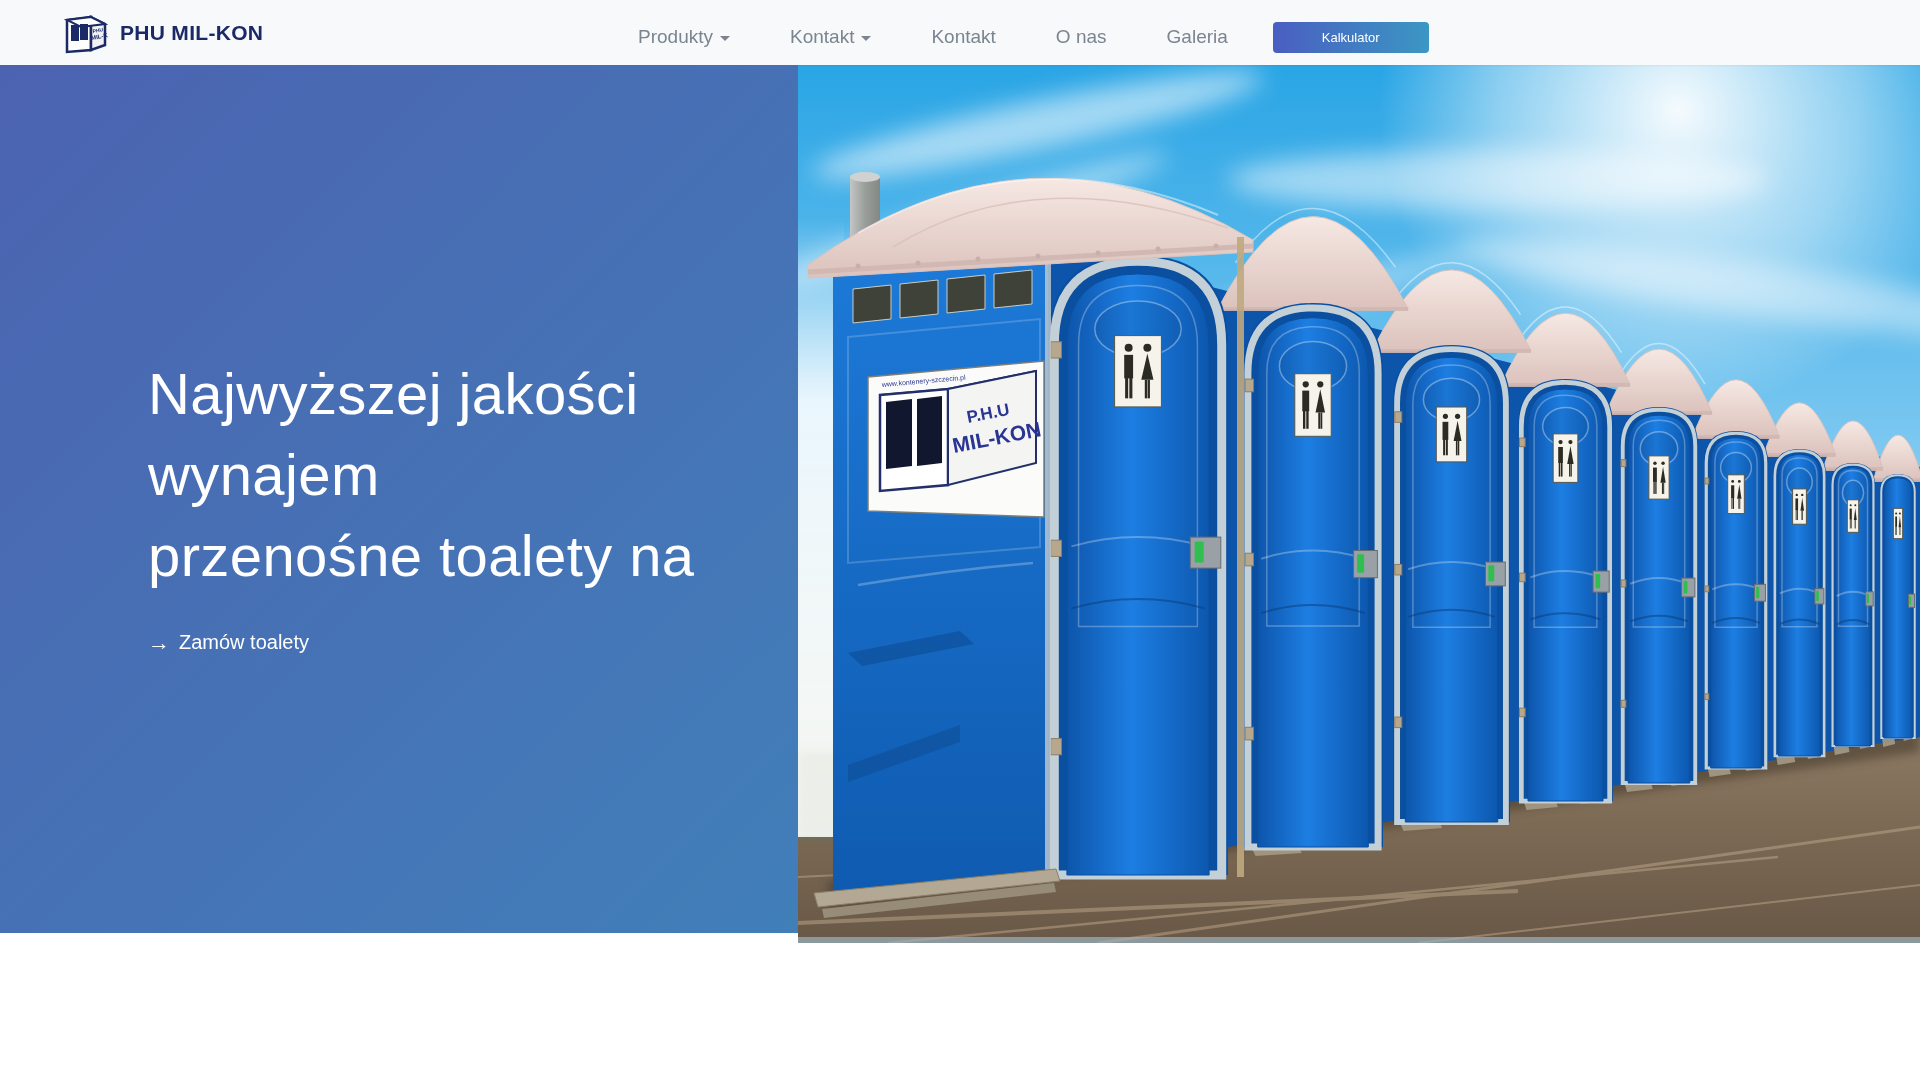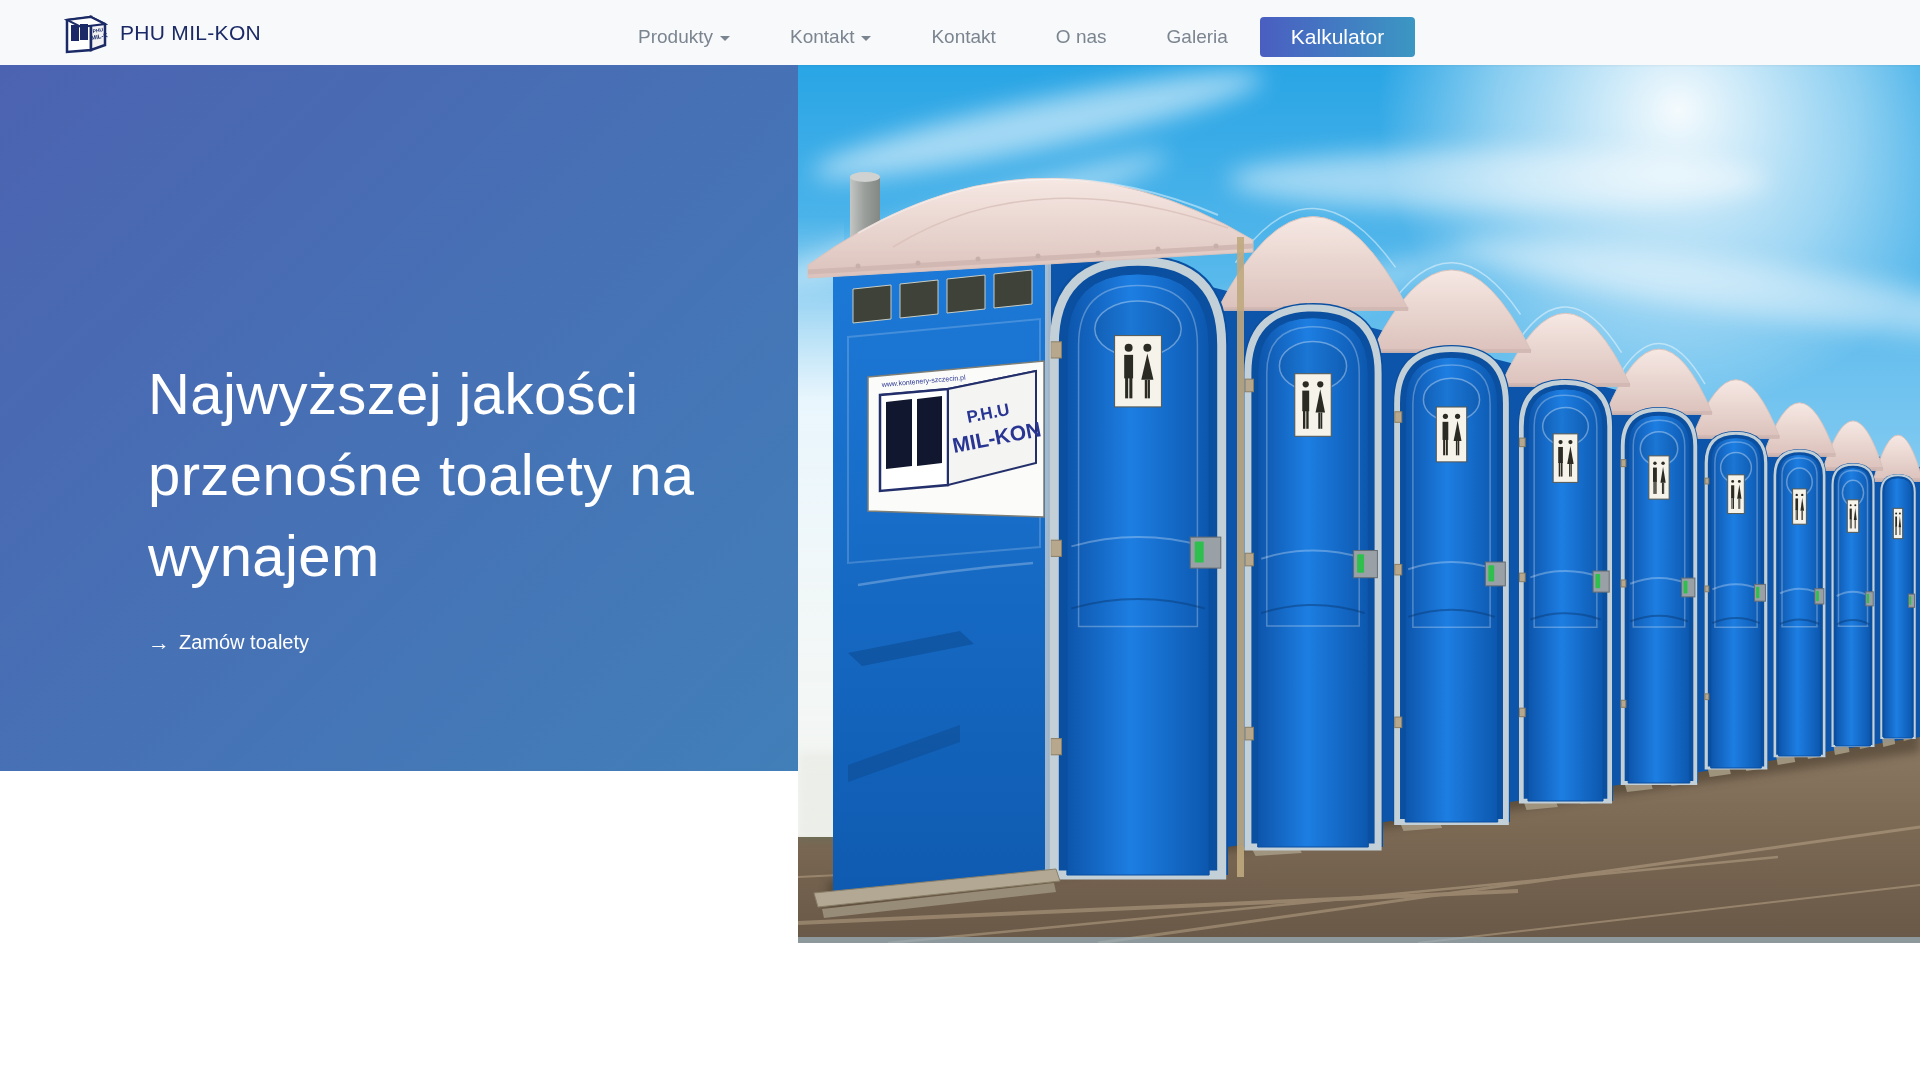--- a/index.html
+++ b/index.html
@@ -2,32 +2,32 @@
 <html><head>
 <meta charset="utf-8">
 <style>
   html,body{margin:0;padding:0;background:#ffffff;}
   body{width:1920px;height:1080px;overflow:hidden;font-family:"Liberation Sans",sans-serif;}
 
   
   .navbar{position:relative;height:65px;background:#f8f9fa;box-shadow:0 1px 2px rgba(0,0,0,.05);}
   .brand{position:absolute;left:64px;top:0;height:65px;display:flex;align-items:center;gap:12px;
          text-decoration:none;cursor:pointer;}
-  .brand-name{color:#1b2a66;font-size:21px;font-weight:400;letter-spacing:.3px;}
+  .brand-name{color:#1b2a66;font-size:21px;font-weight:700;letter-spacing:.3px;}
   .nav-links{position:absolute;left:608px;top:0;height:74px;display:flex;align-items:center;}
   .nav-link{padding:0 30px;color:#7b8590;font-size:19px;text-decoration:none;white-space:nowrap;cursor:pointer;}
   .caret{display:inline-block;width:0;height:0;border-left:5px solid transparent;
          border-right:5px solid transparent;border-top:5px solid #7b8590;margin-left:7px;vertical-align:2px;}
-  .cta-btn{margin-left:2px;border:none;cursor:pointer;color:#fff;font-size:21px;
-           font-family:"Liberation Sans",sans-serif;padding:8px 31px;border-radius:4px;
+  .cta-btn{margin-left:15px;border:none;cursor:pointer;color:#fff;font-size:13px;
+           font-family:"Liberation Sans",sans-serif;padding:8px 49px;border-radius:4px;
            background:linear-gradient(90deg,#4a5ec1 0%,#3b97c3 100%);}
 
   
   .hero{display:flex;width:1920px;height:878px;}
-  .hero-left{position:relative;width:798px;height:706px;
+  .hero-left{position:relative;width:798px;height:868px;
              background:linear-gradient(135deg,#4c63b1 0%,#417fb9 100%);}
   .hero-heading{position:absolute;left:148px;top:288px;margin:0;color:#ffffff;
                 font-size:58px;font-weight:400;line-height:81px;letter-spacing:.4px;}
   .hero-heading span{display:block;}
   .order-link{position:absolute;left:148px;top:566px;display:flex;align-items:center;gap:9px;
               color:#ffffff;font-size:20px;text-decoration:none;cursor:pointer;}
   .arrow{font-weight:700;font-size:22px;line-height:1;}
   .hero-right{width:1122px;height:878px;}
   .hero-right svg{display:block;}
 </style>
@@ -55,22 +55,22 @@
     <a class="nav-link"><span>O nas</span></a>
     <a class="nav-link"><span>Galeria</span></a>
     <button class="cta-btn">Kalkulator</button>
   </nav>
 </header>
 
 <section class="hero">
   <div class="hero-left">
     <h1 class="hero-heading">
       <span>Najwyższej jakości</span>
+      <span>wynajem</span>
       <span>przenośne toalety na</span>
-      <span>wynajem</span>
     </h1>
     <a class="order-link">
       <span class="arrow">→</span>
       <span>Zamów toalety</span>
     </a>
   </div>
 
   <div class="hero-right">
     <svg id="scene" width="1122" height="878" viewBox="0 0 1122 878">
       <defs>

